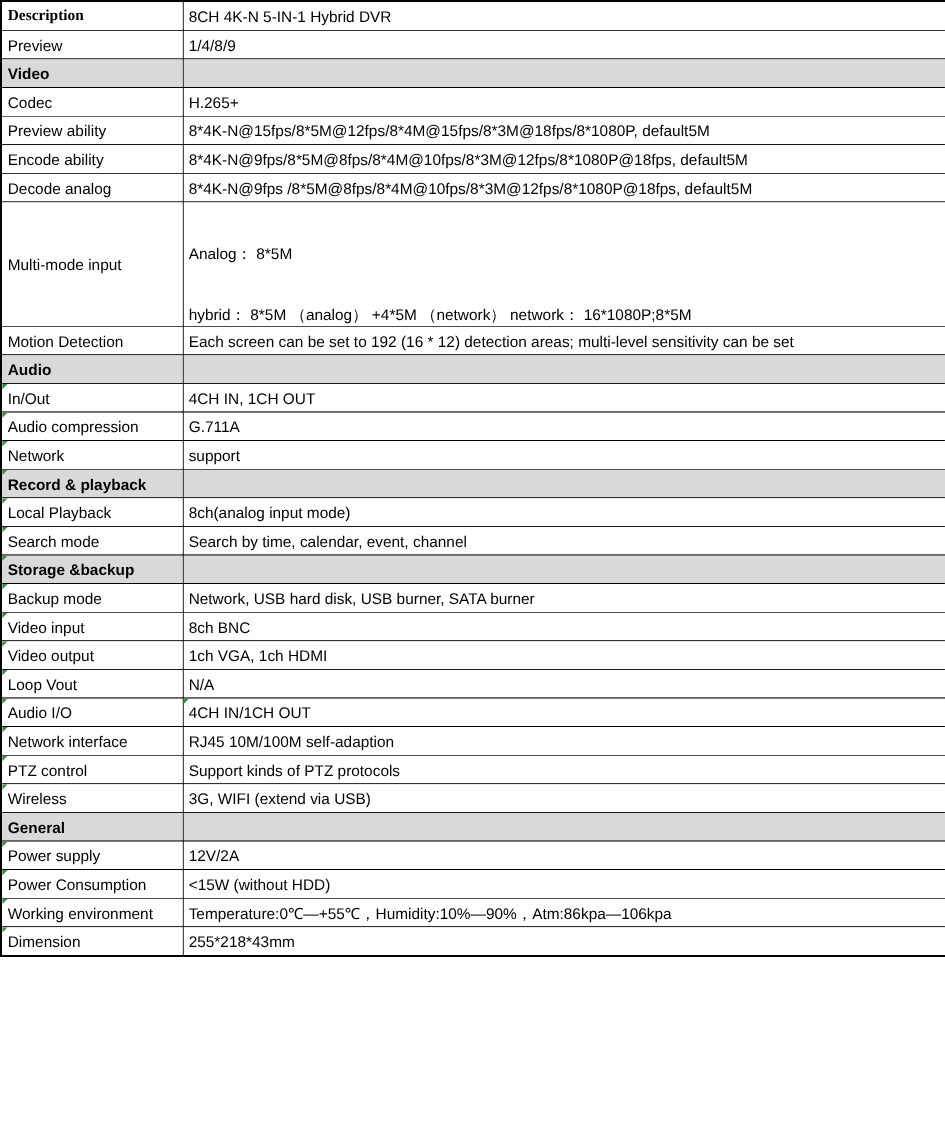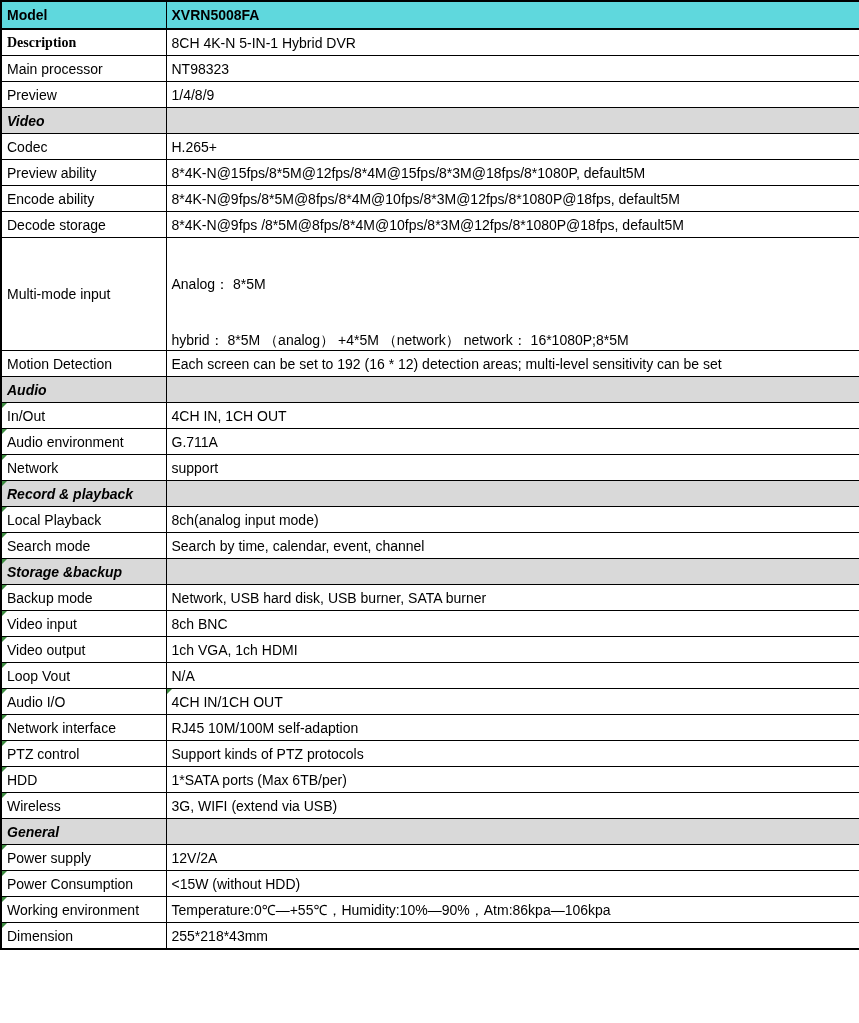--- a/index.html
+++ b/index.html
@@ -27,21 +27,21 @@
   }
   tr.model td{
     background:var(--model-bg,#5FD8DD);
     font-weight:bold;
     height:26px;
     border-bottom:2px solid #000;
   }
   tr.section td{
     background:var(--section-bg,#D9D9D9);
   }
-  tr.section td.label{font-weight:bold;font-style:italic;}
+  tr.section td.label{font-weight:bold;}
   td.label.bold{font-weight:bold;font-family:Liberation Serif, serif;}
   tr.tall td{height:44px;}
   .vline{line-height:20px;margin-top:36px;}
   .flag{
     position:absolute;
     top:0;left:0;
     width:0;height:0;
     border-top:5px solid var(--flag-color,#3D8B40);
     border-right:5px solid transparent;
     pointer-events:none;
@@ -50,31 +50,23 @@
 </head>
 <body>
 
 <div class="sheet">
   <table class="spec-table">
     <colgroup>
       <col class="c-label">
       <col class="c-value">
     </colgroup>
     <tbody id="spec-body">
-        <tr class="model">
-          <td class="label"><span>Model</span></td>
-          <td class="value"><span>XVRN5008FA</span></td>
-        </tr>
         <tr class="data">
           <td class="label bold"><span>Description</span></td>
           <td class="value"><span>8CH 4K-N 5-IN-1 Hybrid DVR</span></td>
-        </tr>
-        <tr class="data">
-          <td class="label"><span>Main processor</span></td>
-          <td class="value"><span>NT98323</span></td>
         </tr>
         <tr class="data">
           <td class="label"><span>Preview</span></td>
           <td class="value"><span>1/4/8/9</span></td>
         </tr>
         <tr class="section">
           <td class="label"><span>Video</span></td>
           <td class="value"></td>
         </tr>
         <tr class="data">
@@ -83,21 +75,21 @@
         </tr>
         <tr class="data">
           <td class="label"><span>Preview ability</span></td>
           <td class="value"><span>8*4K-N@15fps/8*5M@12fps/8*4M@15fps/8*3M@18fps/8*1080P, default5M</span></td>
         </tr>
         <tr class="data">
           <td class="label"><span>Encode ability</span></td>
           <td class="value"><span>8*4K-N@9fps/8*5M@8fps/8*4M@10fps/8*3M@12fps/8*1080P@18fps, default5M</span></td>
         </tr>
         <tr class="data">
-          <td class="label"><span>Decode storage</span></td>
+          <td class="label"><span>Decode analog</span></td>
           <td class="value"><span>8*4K-N@9fps /8*5M@8fps/8*4M@10fps/8*3M@12fps/8*1080P@18fps, default5M</span></td>
         </tr>
         <tr class="data tall">
           <td class="label"><span>Multi-mode input</span></td>
           <td class="value">
             <div class="vline">Analog： 8*5M</div>
             <div class="vline">hybrid： 8*5M （analog） +4*5M （network）  network： 16*1080P;8*5M</div>
           </td>
         </tr>
         <tr class="data">
@@ -106,21 +98,21 @@
         </tr>
         <tr class="section">
           <td class="label"><span>Audio</span></td>
           <td class="value"></td>
         </tr>
         <tr class="data">
           <td class="label"><span>In/Out</span><span class="flag"></span></td>
           <td class="value"><span>4CH IN, 1CH OUT</span></td>
         </tr>
         <tr class="data">
-          <td class="label"><span>Audio environment</span><span class="flag"></span></td>
+          <td class="label"><span>Audio compression</span><span class="flag"></span></td>
           <td class="value"><span>G.711A</span></td>
         </tr>
         <tr class="data">
           <td class="label"><span>Network</span><span class="flag"></span></td>
           <td class="value"><span>support</span></td>
         </tr>
         <tr class="section">
           <td class="label"><span>Record &amp; playback</span><span class="flag"></span></td>
           <td class="value"></td>
         </tr>
@@ -158,24 +150,20 @@
         </tr>
         <tr class="data">
           <td class="label"><span>Network interface</span><span class="flag"></span></td>
           <td class="value"><span>RJ45 10M/100M self-adaption</span></td>
         </tr>
         <tr class="data">
           <td class="label"><span>PTZ control</span><span class="flag"></span></td>
           <td class="value"><span>Support kinds of PTZ protocols</span></td>
         </tr>
         <tr class="data">
-          <td class="label"><span>HDD</span><span class="flag"></span></td>
-          <td class="value"><span>1*SATA ports (Max 6TB/per)</span></td>
-        </tr>
-        <tr class="data">
           <td class="label"><span>Wireless</span><span class="flag"></span></td>
           <td class="value"><span>3G, WIFI (extend via USB)</span></td>
         </tr>
         <tr class="section">
           <td class="label"><span>General</span></td>
           <td class="value"></td>
         </tr>
         <tr class="data">
           <td class="label"><span>Power supply</span><span class="flag"></span></td>
           <td class="value"><span>12V/2A</span></td>

